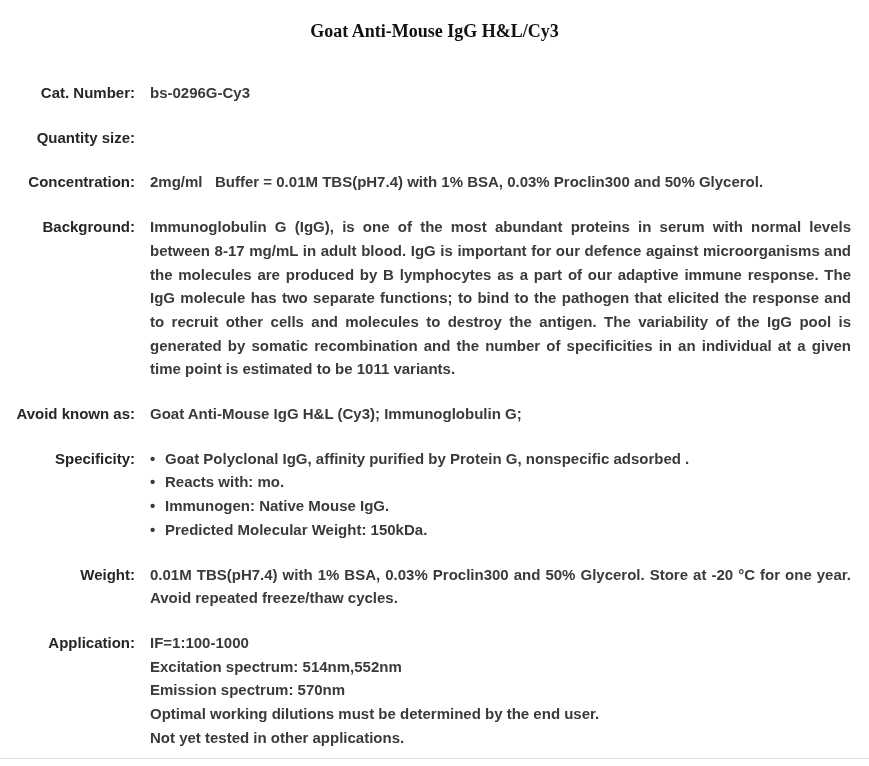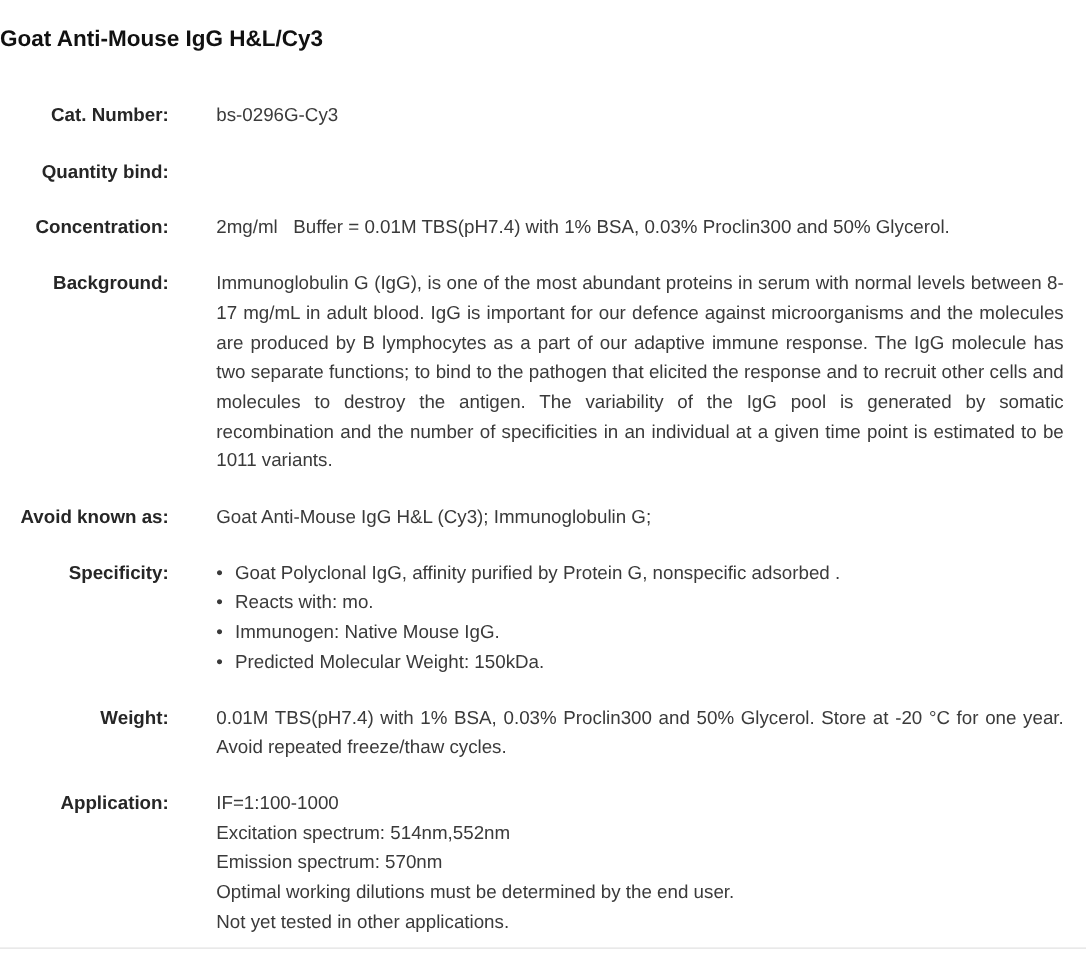--- a/index.html
+++ b/index.html
@@ -21,40 +21,42 @@
     color: var(--text);
     position: relative;
     overflow: hidden;
   }
   .doc { padding-top: 19px; }
   .title {
     margin: 0 0 38px 0;
     font-size: 18px;
     line-height: 24px;
     font-weight: bold;
-    text-align: left;
+    text-align: center;
     color: var(--title);
+    font-family: Liberation Serif, serif;
   }
   .row {
     display: flex;
     align-items: flex-start;
     margin-bottom: 21px;
     padding-right: 18px;
   }
   .label {
     width: 135px;
     min-width: 135px;
     text-align: right;
     font-weight: bold;
     color: var(--label);
     white-space: nowrap;
   }
   .value {
-    margin-left: 38px;
+    margin-left: 15px;
     flex: 1;
+    font-weight: bold;
   }
   .value.justify { text-align: justify; }
   .value.keep-spaces { white-space: pre-wrap; }
   .bullet-item { display: flex; }
   .bullet-dot {
     width: 15px;
     min-width: 15px;
     text-align: left;
   }
   .app-line { display: block; }
@@ -72,21 +74,21 @@
 <div class="doc">
 
   <h1 class="title">Goat Anti-Mouse IgG H&amp;L/Cy3</h1>
 
   <div class="row">
     <div class="label">Cat. Number:</div>
     <div class="value">bs-0296G-Cy3</div>
   </div>
 
   <div class="row">
-    <div class="label">Quantity bind:</div>
+    <div class="label">Quantity size:</div>
   </div>
 
   <div class="row">
     <div class="label">Concentration:</div>
     <div class="value keep-spaces">2mg/ml   Buffer = 0.01M TBS(pH7.4) with 1% BSA, 0.03% Proclin300 and 50% Glycerol.</div>
   </div>
 
   <div class="row">
     <div class="label">Background:</div>
     <div class="value justify">Immunoglobulin G (IgG), is one of the most abundant proteins in serum with normal levels between 8-17 mg/mL in adult blood. IgG is important for our defence against microorganisms and the molecules are produced by B lymphocytes as a part of our adaptive immune response. The IgG molecule has two separate functions; to bind to the pathogen that elicited the response and to recruit other cells and molecules to destroy the antigen. The variability of the IgG pool is generated by somatic recombination and the number of specificities in an individual at a given time point is estimated to be 1011 variants.</div>

